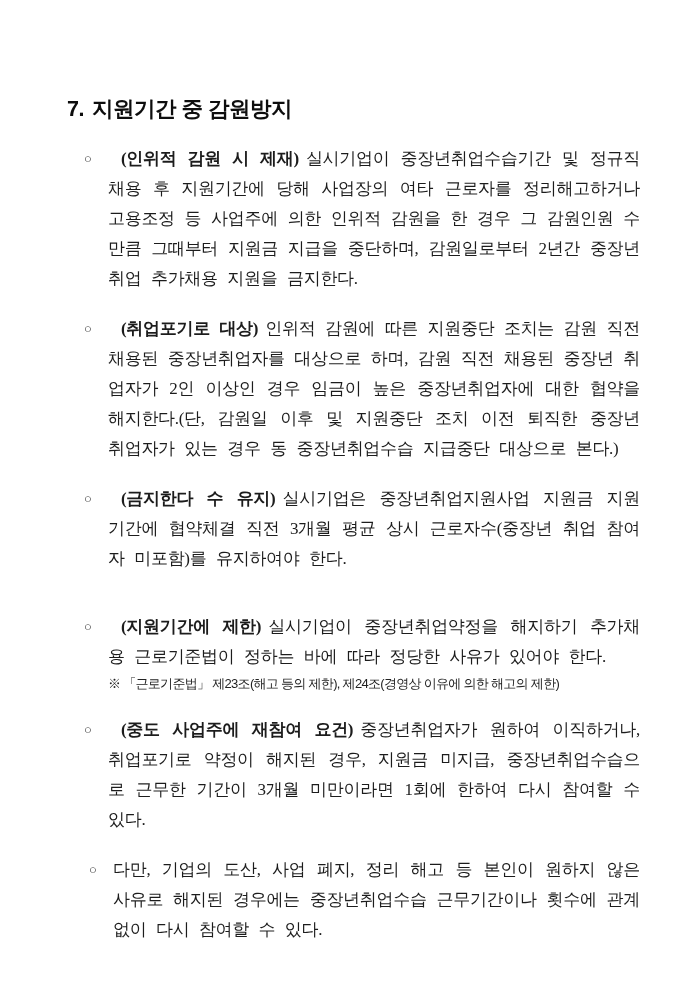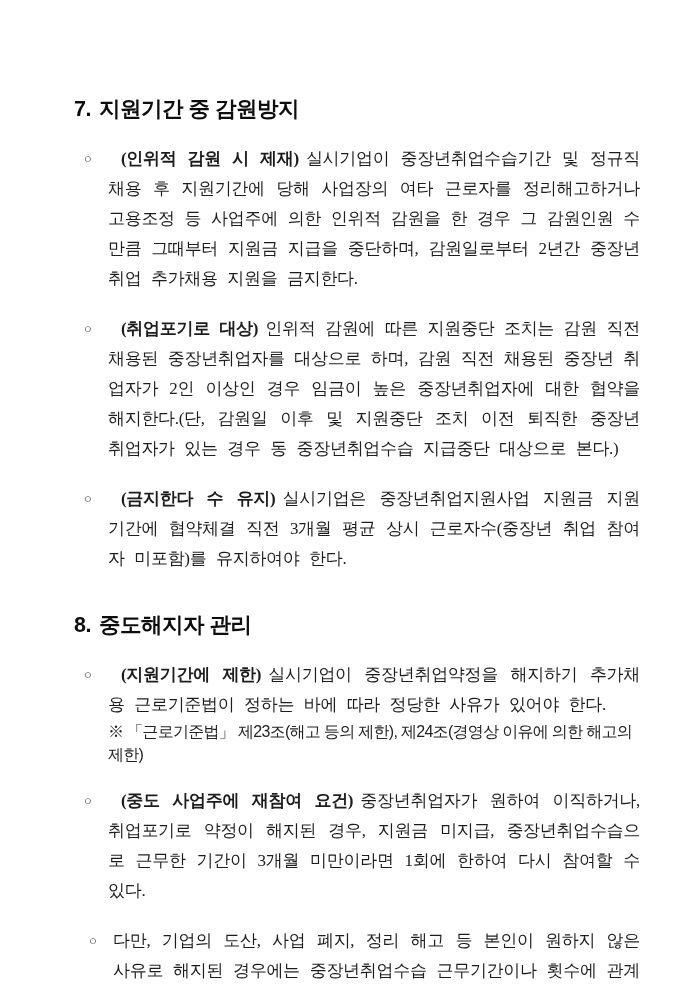--- a/index.html
+++ b/index.html
@@ -20,21 +20,21 @@
     height: 990px;
     padding: 96px 60px 0 62px;
   }
   .sec-heading {
     font-family: "Liberation Sans", sans-serif;
     font-weight: 700;
     font-size: 21.5px;
     line-height: 27px;
     color: #0d0d0d;
     letter-spacing: -0.5px;
-    margin: 0 0 21px 12px;
+    margin: 0 0 21px 5px;
   }
   .sec-heading .sec-num { margin-right: 8px; }
   .section-gap { margin-top: 38px; }
   .item {
     display: flex;
     margin: 0 0 20px 22px;
   }
   .item.last { margin-bottom: 0; margin-left: 27px; }
   .bullet {
     flex: none;
@@ -52,21 +52,21 @@
     letter-spacing: -0.3px;
   }
   .label {
     font-weight: 700;
     margin-right: 0.42em;
     margin-left: 13px;
   }
   .label:empty { display: none; margin: 0; }
   .note {
     font-family: "Liberation Sans", sans-serif;
-    font-size: 16px;
+    font-size: 13px;
     line-height: 23px;
     letter-spacing: -0.7px;
     word-spacing: normal;
     text-align: left;
     color: #222222;
   }
 </style>
 </head>
 <body>
 
@@ -93,23 +93,20 @@
 
     <div class="item">
       <span class="bullet">○</span>
       <div class="itext">
         <span class="label">(금지한다 수 유지)</span><span>실시기업은 중장년취업지원사업 지원금 지원 기간에 협약체결 직전 3개월 평균 상시 근로자수(중장년 취업 참여자 미포함)를 유지하여야 한다.</span>
       </div>
     </div>
   </section>
 
   <section class="section-gap">
-    <h2 class="sec-heading">
-      <span class="sec-num">8.</span><span>중도해지자 관리</span>
-    </h2>
 
     <div class="item">
       <span class="bullet">○</span>
       <div class="itext">
         <span class="label">(지원기간에 제한)</span><span>실시기업이 중장년취업약정을 해지하기 추가채용 근로기준법이 정하는 바에 따라 정당한 사유가 있어야 한다.</span>
         <div class="note">※ 「근로기준법」 제23조(해고 등의 제한), 제24조(경영상 이유에 의한 해고의 제한)</div>
       </div>
     </div>
 
     <div class="item">

